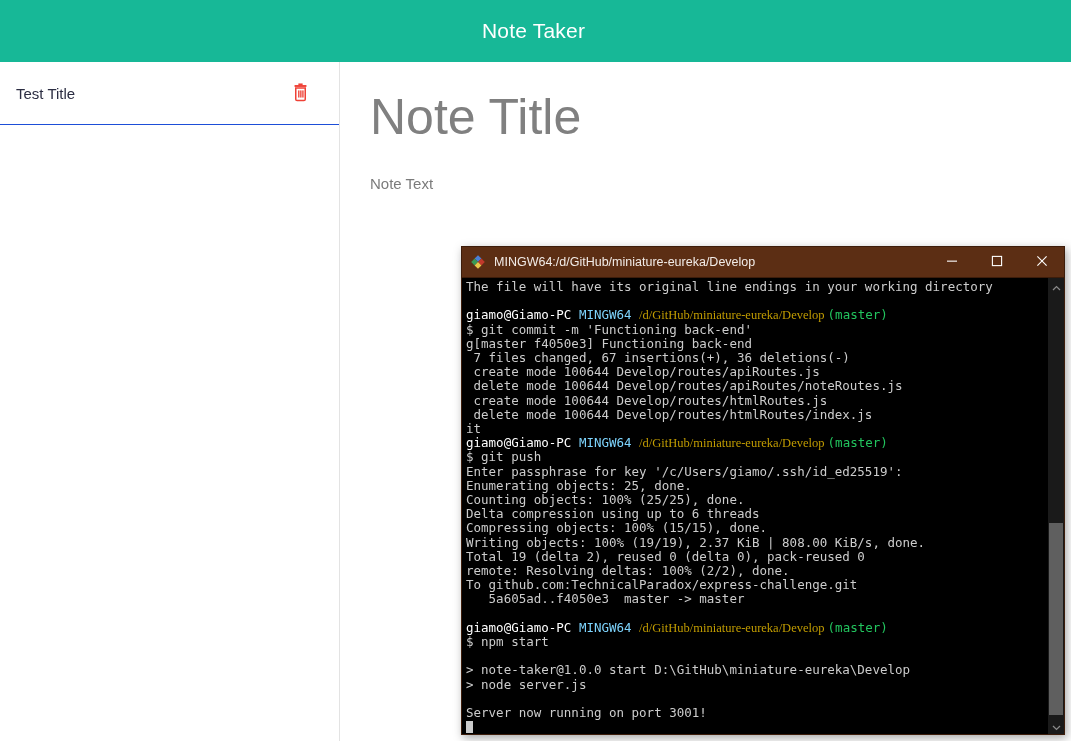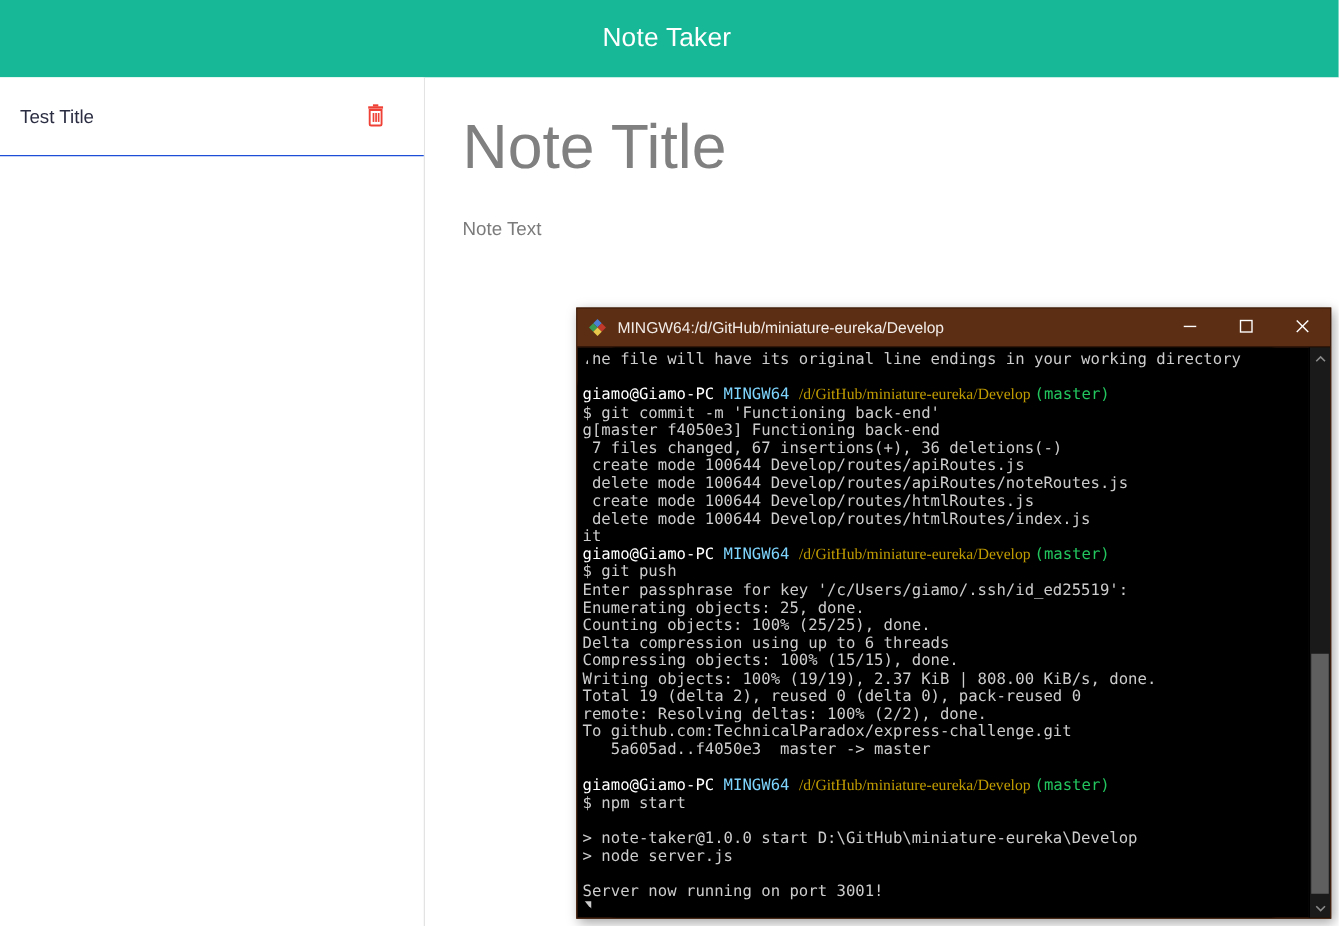--- a/index.html
+++ b/index.html
@@ -194,21 +194,20 @@
   .terminal-screen {
     flex: 1 1 auto;
     background: #000000;
     overflow: hidden;
     padding: 2px 16px 0 4px;
     font-family: "DejaVu Sans Mono", "Liberation Mono", monospace;
     font-size: 12.5px;
     line-height: 14.2px;
     color: #cfcfcf;
     white-space: pre;
-    border-radius: 31px;
   }
   .tline { white-space: pre; }
   .c-def  { color: #cccccc; }
   .c-grn  { color: #ffffff; }
   .c-mag  { color: #7dd3fc; }
   .c-yel  { color: #c19c00; font-family: Liberation Serif, serif; }
   .c-cyan-br { color: #22c55e; text-align: right; }
 
   .term-cursor {
     display: inline-block;

